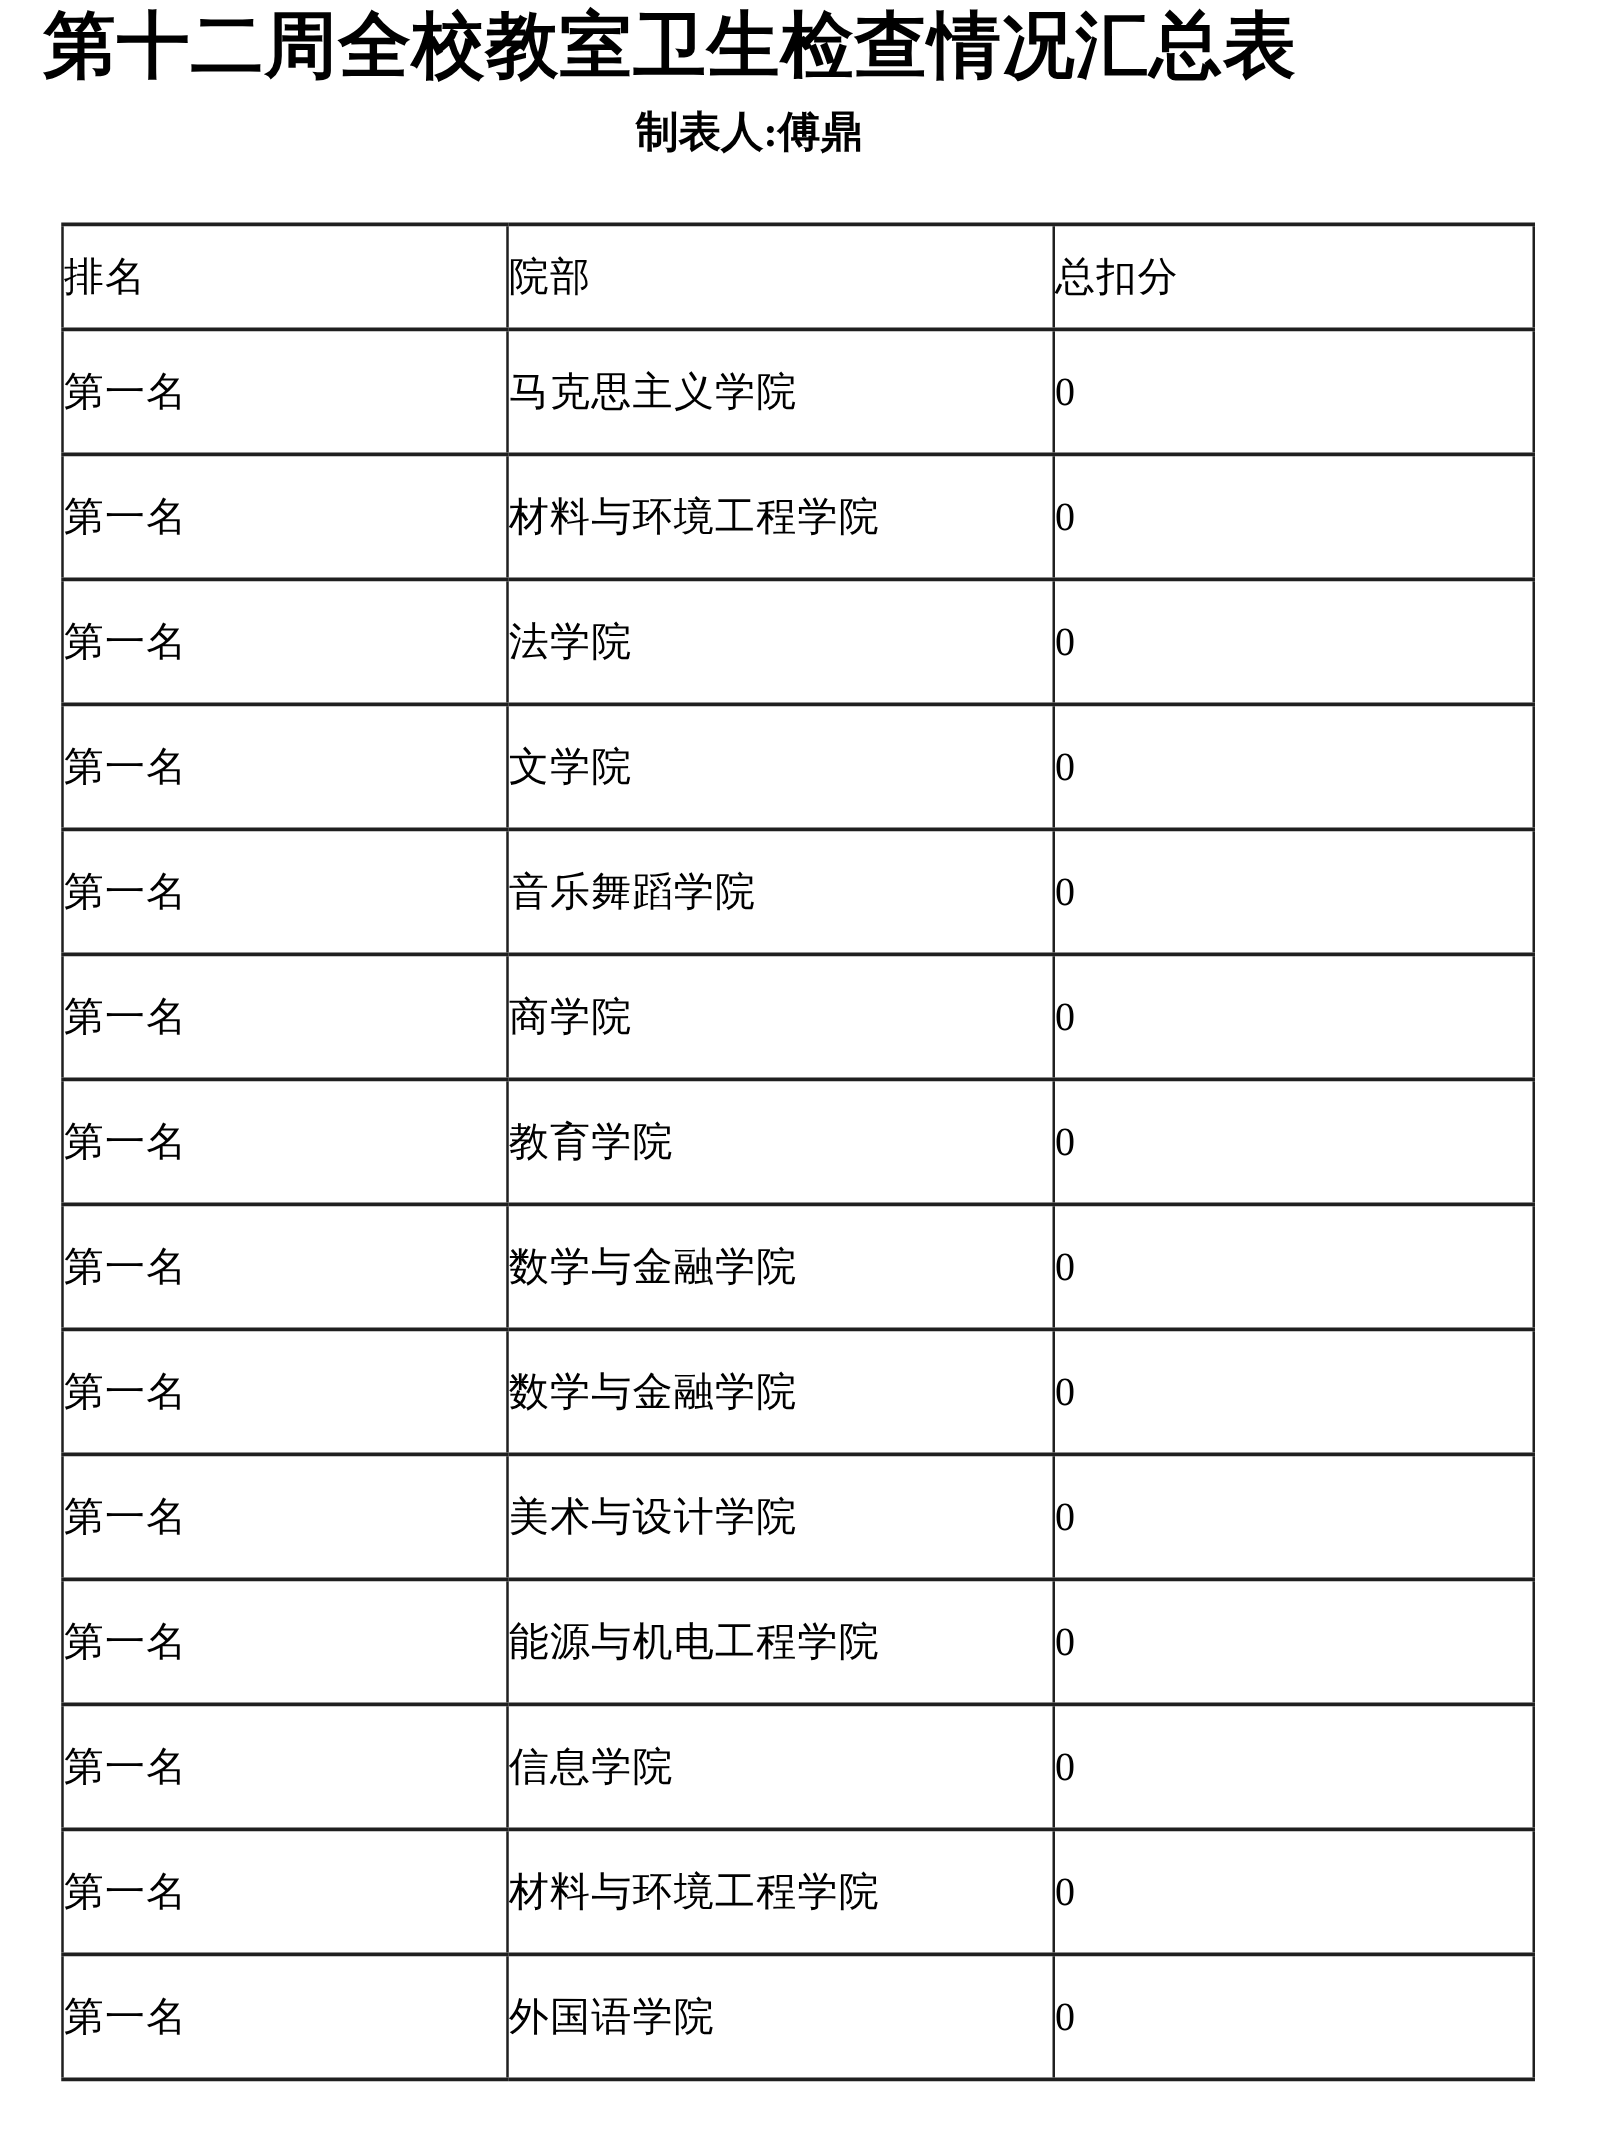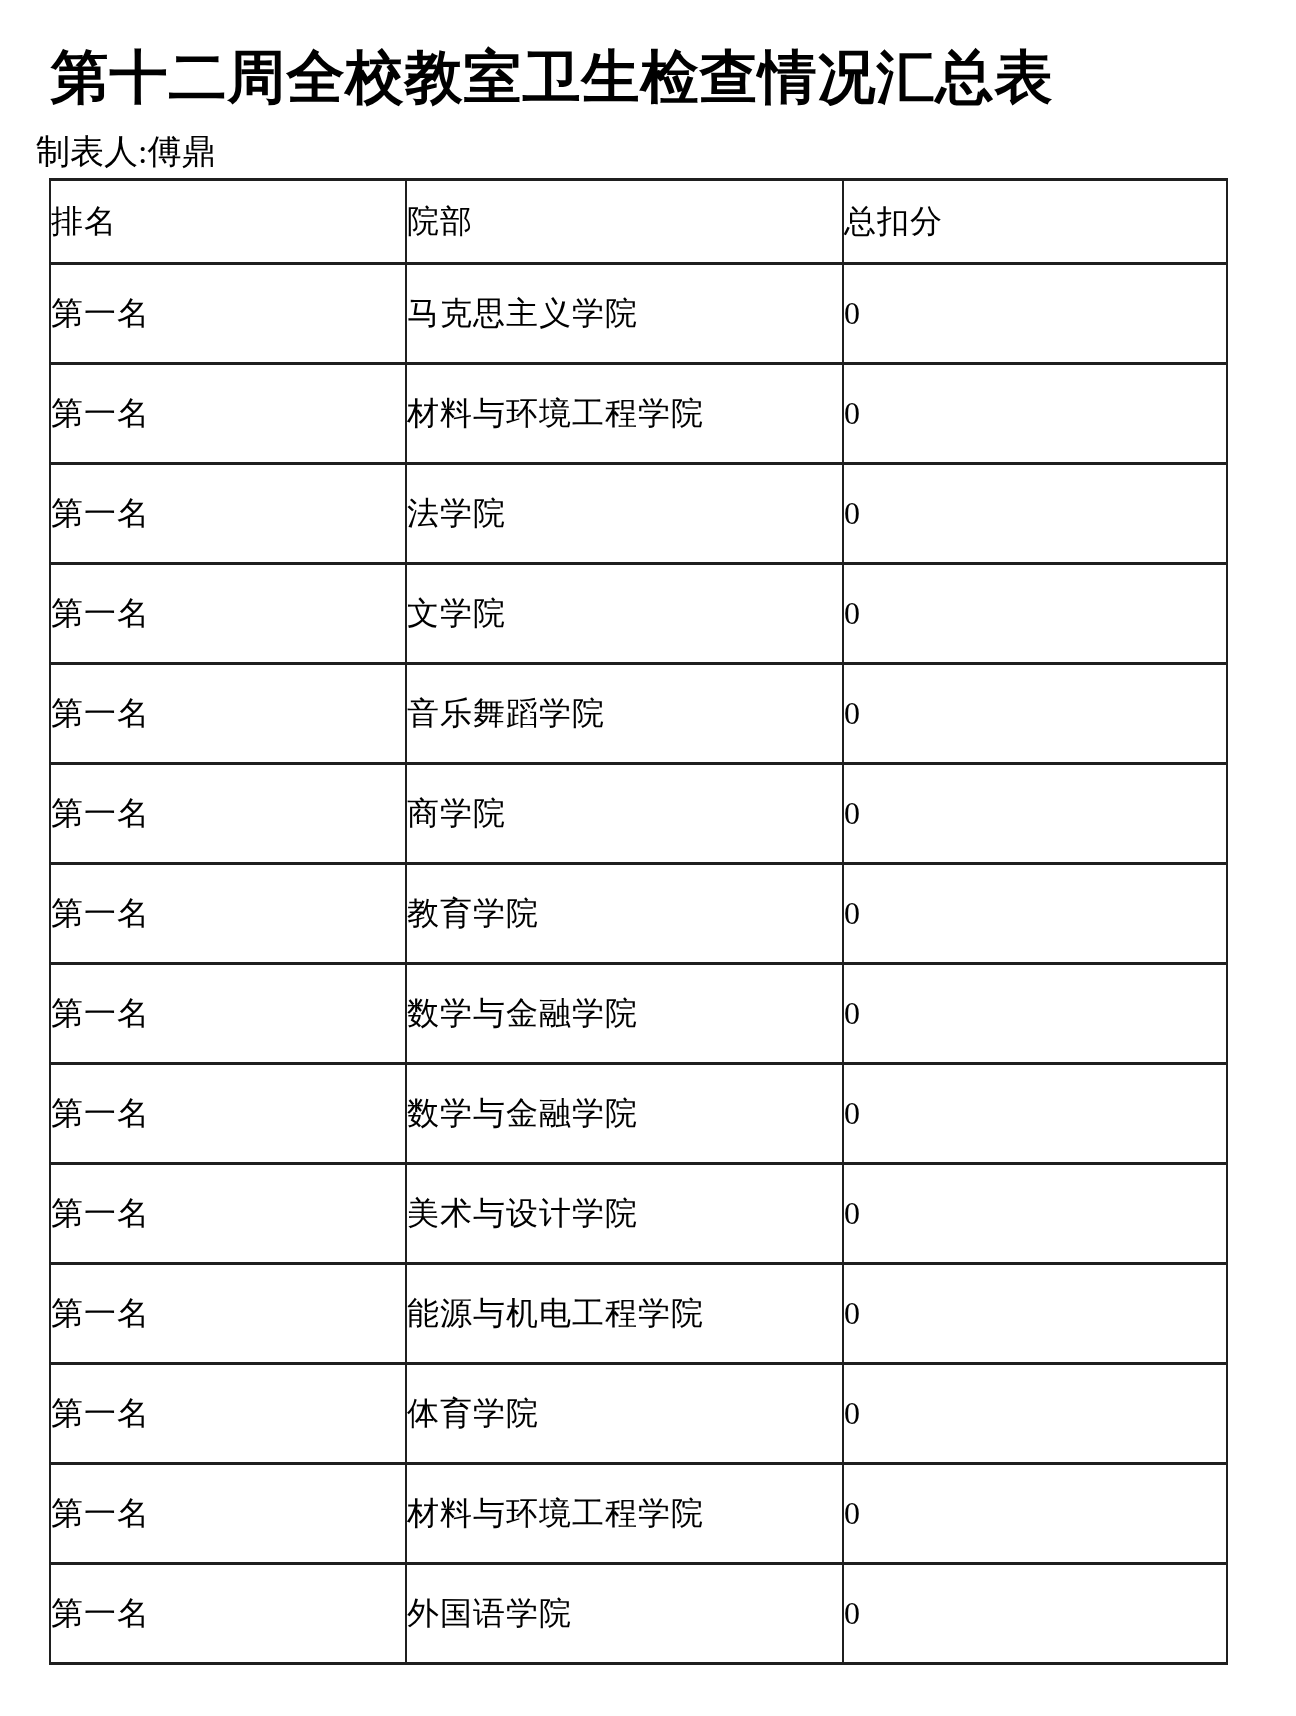--- a/index.html
+++ b/index.html
@@ -10,37 +10,37 @@
     color: #000000;
   }
   .page {
     position: relative;
     width: 1296px;
     height: 1716px;
     background: #ffffff;
     overflow: hidden;
   }
   .title {
-    margin: 16px;
-    padding-top: 25px;
+    margin: 0;
+    padding-top: 0;
     width: 1072px;
     text-align: center;
     font-size: 58px;
     line-height: 74px;
     font-weight: bold;
     letter-spacing: 1px;
     font-family: "Liberation Serif", "DejaVu Serif", serif;
   }
   .author {
     margin-top: 12px;
     padding-right: 133px;
-    text-align: left;
+    text-align: center;
     font-size: 34px;
     line-height: 42px;
-    font-weight: normal;
+    font-weight: bold;
     margin-left: 36px;
   }
   table.summary {
     position: absolute;
     left: 49px;
     top: 178px;
     width: 1177px;
     border-collapse: collapse;
     table-layout: fixed;
   }
@@ -152,21 +152,21 @@
   </tr>
 
   <tr>
     <td>第一名</td>
     <td>能源与机电工程学院</td>
     <td>0</td>
   </tr>
 
   <tr>
     <td>第一名</td>
-    <td>体育学院</td>
+    <td>信息学院</td>
     <td>0</td>
   </tr>
 
   <tr>
     <td>第一名</td>
     <td>材料与环境工程学院</td>
     <td>0</td>
   </tr>
 
   <tr>

